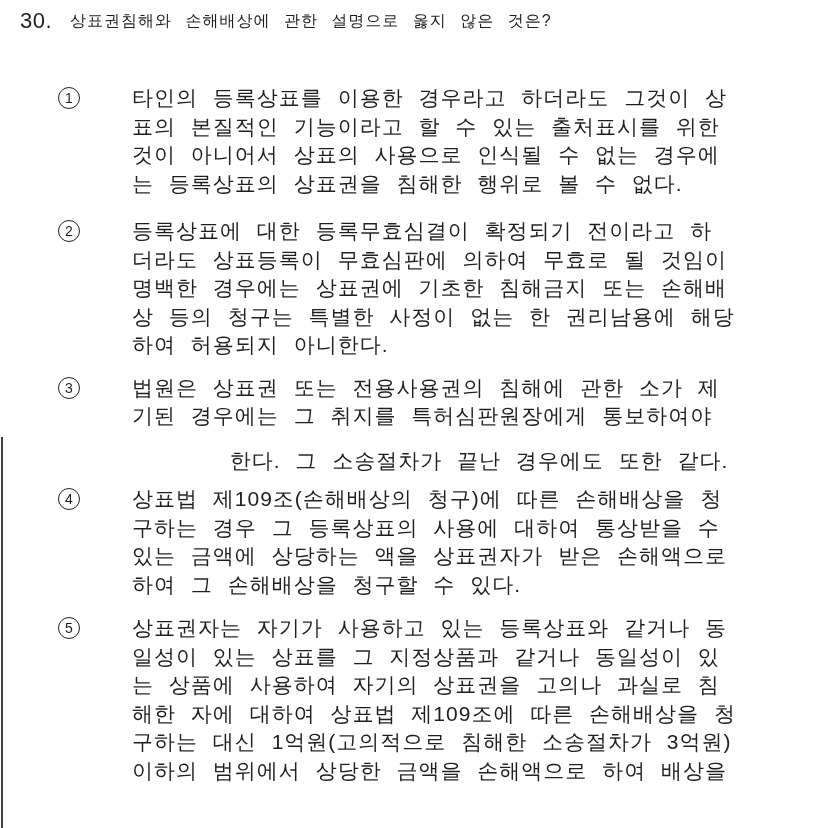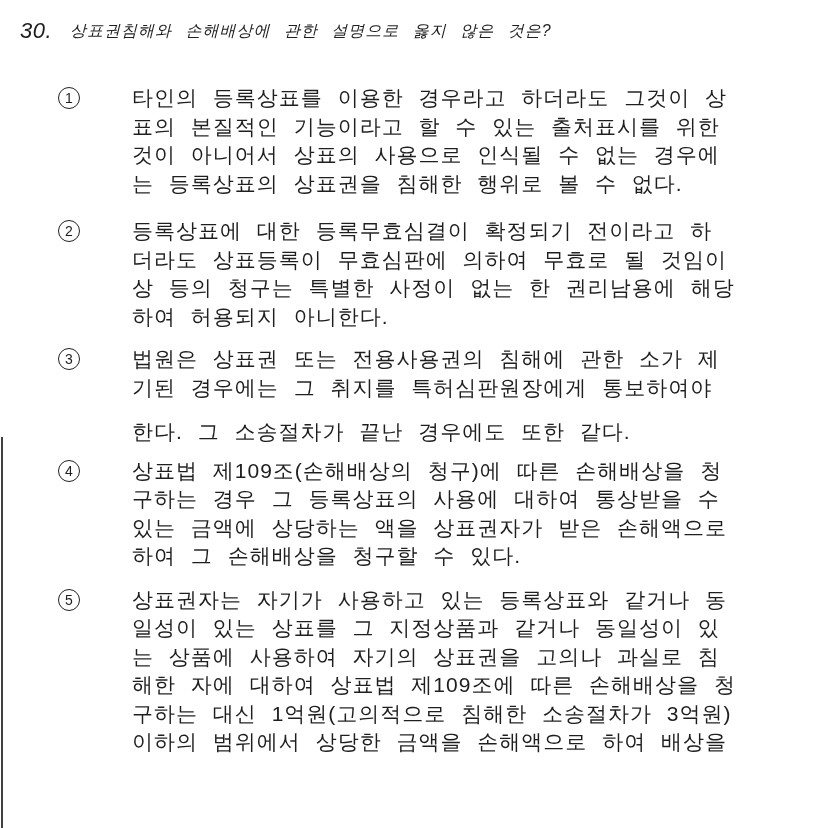--- a/index.html
+++ b/index.html
@@ -12,24 +12,23 @@
     font-family: "Liberation Sans", "DejaVu Sans", sans-serif;
     position: relative;
     overflow: hidden;
   }
   .page { position: absolute; inset: 0; background: #ffffff; }
 
   
   .question-header {
     position: absolute;
     left: 20px;
-    top: 17px;
+    top: 7px;
     display: flex;
     align-items: flex-end;
-    font-style: italic;
   }
   .qnum {
     flex: 0 0 50px;
     width: 50px;
     font-size: 22px;
     line-height: 28.5px;
     letter-spacing: 0.5px;
   }
   .qtitle .tline {
     font-size: 16px;
@@ -68,21 +67,21 @@
 
   .option-text { flex: 1 1 auto; }
   .option-text .oline {
     font-size: 21px;
     line-height: 28.5px;
     letter-spacing: 1px;
     word-spacing: 8px;
     white-space: nowrap;
     margin-left: 44px;
   }
-  .option-text .oline.gapped { margin-top: 16px; }
+  .option-text .oline.gapped { margin-top: 16px; text-align: center; }
 
   
   .scan-line {
     position: absolute;
     left: 1px;
     top: 437px;
     bottom: 0;
     width: 2px;
     background: #404040;
   }
@@ -111,20 +110,21 @@
           <div class="oline">는 등록상표의 상표권을 침해한 행위로 볼 수 없다.</div>
         </div>
       </div>
       <div class="option">
         <div class="marker-col">
           <span class="circle-num">2</span>
         </div>
         <div class="option-text">
           <div class="oline">등록상표에 대한 등록무효심결이 확정되기 전이라고 하</div>
           <div class="oline">더라도 상표등록이 무효심판에 의하여 무효로 될 것임이</div>
+          <div class="oline">명백한 경우에는 상표권에 기초한 침해금지 또는 손해배</div>
           <div class="oline">상 등의 청구는 특별한 사정이 없는 한 권리남용에 해당</div>
           <div class="oline">하여 허용되지 아니한다.</div>
         </div>
       </div>
       <div class="option">
         <div class="marker-col">
           <span class="circle-num">3</span>
         </div>
         <div class="option-text">
           <div class="oline">법원은 상표권 또는 전용사용권의 침해에 관한 소가 제</div>

